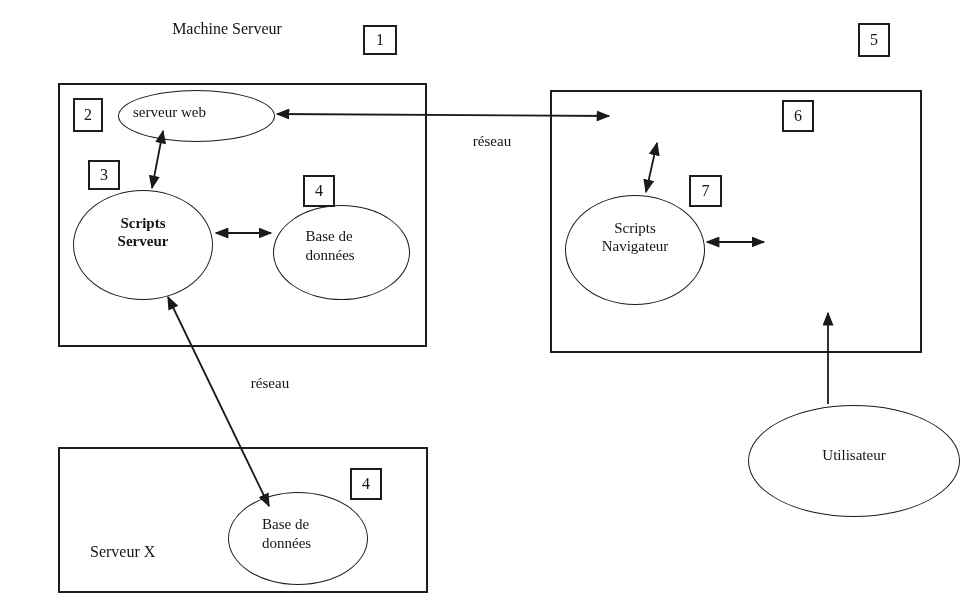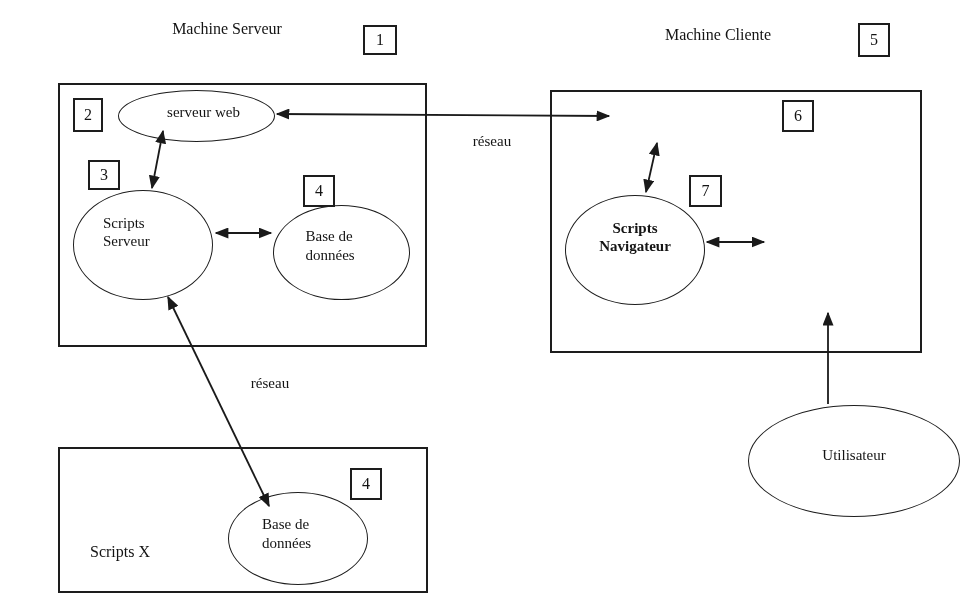--- a/index.html
+++ b/index.html
@@ -26,21 +26,21 @@
     border: 1.6px solid #1d1d1d;
     border-radius: 50%;
     background: transparent;
     display: flex;
     align-items: center;
     justify-content: center;
     font-size: 15px;
     line-height: 1.22;
   }
   .ellipse .lbl { display: block; }
-  .ellipse.align-left-text { justify-content: center; }
+  .ellipse.align-left-text { justify-content: flex-start; }
   .badge {
     position: absolute;
     border: 2px solid #1d1d1d;
     background: #ffffff;
     display: flex;
     align-items: center;
     justify-content: center;
     font-size: 16px;
     z-index: 6;
   }
@@ -65,40 +65,39 @@
 </head>
 <body>
 
 <div class="canvas">
 
   <div class="rect" style="left:58px; top:83px; width:369px; height:264px;"></div>
   <div class="rect" style="left:550px; top:90px; width:372px; height:263px;"></div>
   <div class="rect" style="left:58px; top:447px; width:370px; height:146px;"></div>
 
   <div class="label centered" style="left:107px; top:20px; width:240px;">Machine Serveur</div>
-  <div class="label centered" style="left:598px; top:26px; width:240px;">Machine Cliente</div>
-  <div class="label" style="left:90px; top:543px;">Scripts X</div>
+  <div class="label" style="left:90px; top:543px;">Serveur X</div>
   <div class="label centered" style="left:461px; top:133px; width:62px; font-size:15px;">réseau</div>
   <div class="label centered" style="left:239px; top:375px; width:62px; font-size:15px;">réseau</div>
 
   <div class="ellipse align-left-text" style="left:118px; top:90px; width:157px; height:52px; padding-left:14px; padding-bottom:8px;">
     <span class="lbl">serveur web</span>
   </div>
 
-  <div class="ellipse" style="left:73px; top:190px; width:140px; height:110px; padding-bottom:26px; ">
+  <div class="ellipse" style="left:73px; top:190px; width:140px; height:110px; padding-bottom:26px; text-align:center;font-weight:bold;">
     <span class="lbl" style="width:80px;">Scripts Serveur</span>
   </div>
 
   <div class="ellipse" style="left:273px; top:205px; width:137px; height:95px; padding-bottom:14px;">
     <span class="lbl" style="width:72px; text-align:left;">Base de données</span>
   </div>
 
 
   <div class="ellipse" style="left:565px; top:195px; width:140px; height:110px; padding-bottom:26px; text-align:center;">
-    <span class="lbl" style="width:92px;font-weight:bold;">Scripts Navigateur</span>
+    <span class="lbl" style="width:92px;">Scripts Navigateur</span>
   </div>
 
 
   <div class="ellipse" style="left:228px; top:492px; width:140px; height:93px; padding-bottom:10px;">
     <span class="lbl" style="width:72px; text-align:left;">Base de données</span>
   </div>
 
   <div class="ellipse" style="left:748px; top:405px; width:212px; height:112px; padding-bottom:12px; text-align:center;">
     <span class="lbl">Utilisateur</span>
   </div>

